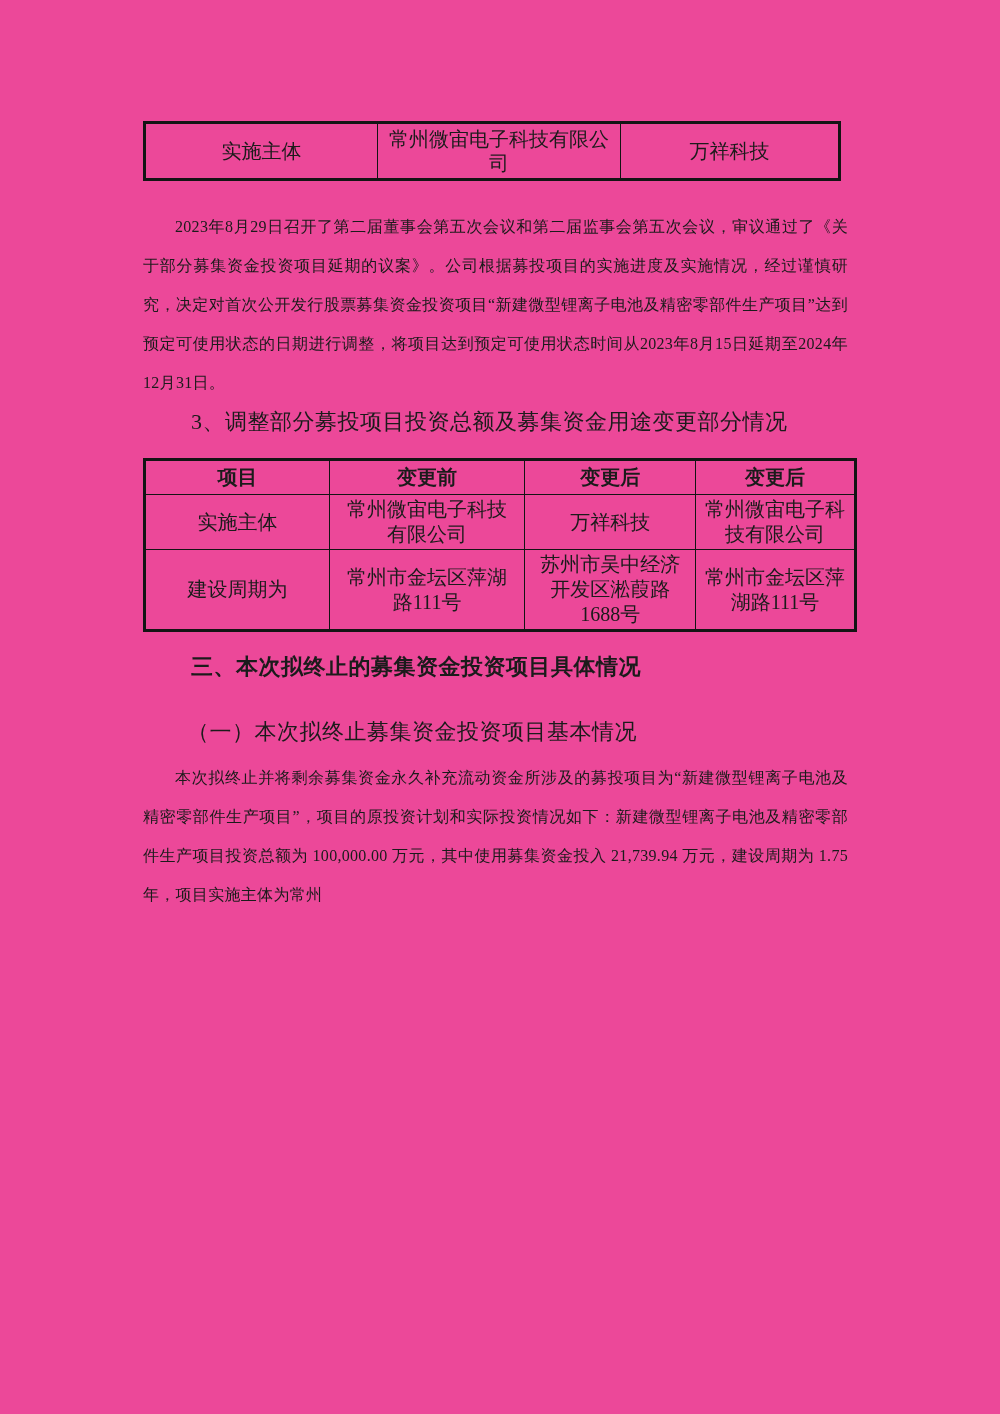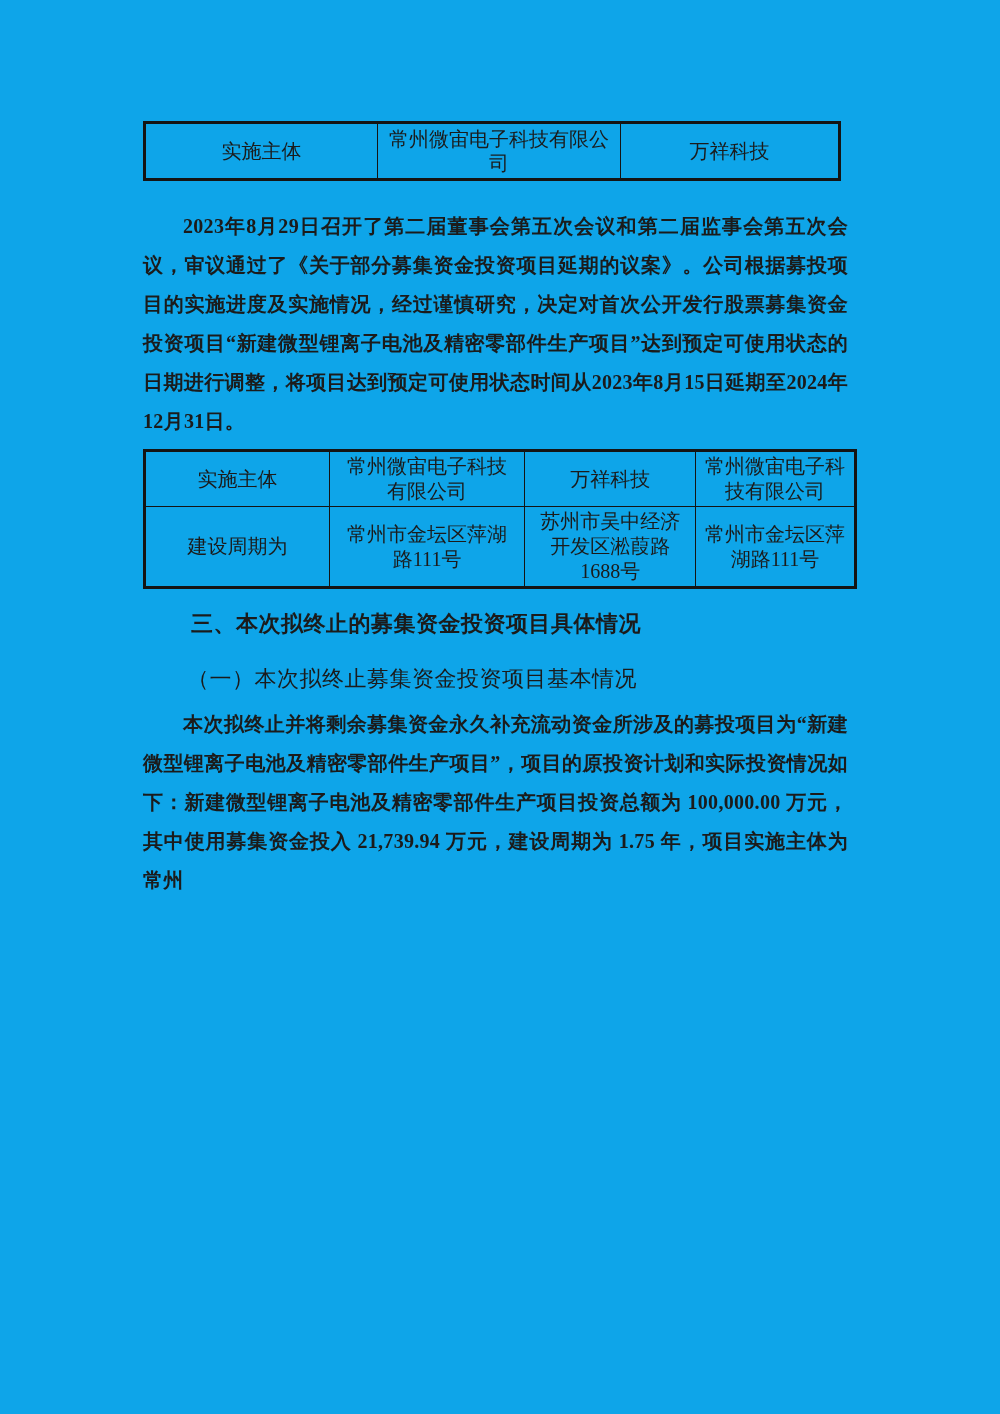--- a/index.html
+++ b/index.html
@@ -6,21 +6,21 @@
     margin: 0;
     padding: 0;
     background: #ffffff;
   }
   .page {
     position: relative;
     width: 1000px;
     height: 1414px;
     box-sizing: border-box;
     padding: 121px 143px 0 143px;
-    background: #0ea5e9;
+    background: #ec4899;
     color: #1b1b1b;
     font-family: "Liberation Serif", "DejaVu Serif", serif;
     overflow: hidden;
   }
   
   table.cont-table {
     border-collapse: collapse;
     width: 698px;
     border: 3px solid #141414;
     table-layout: fixed;
@@ -47,34 +47,33 @@
     font-size: 22px;
     line-height: 26px;
     margin: 22px 0 0 0;
     padding-left: 48px;
     font-weight: bold;
     letter-spacing: 0.5px;
   }
   .h-sub {
     font-size: 22px;
     line-height: 24px;
-    margin: 30px 0 14px 0;
+    margin: 40px 0 14px 0;
     padding-left: 44px;
     font-weight: normal;
     letter-spacing: 0.5px;
   }
   
   p.body-text {
-    font-size: 20px;
+    font-size: 16px;
     line-height: 39px;
     text-align: justify;
     text-indent: 2em;
     margin: 0 9px 8px 0;
     letter-spacing: 0.3px;
-    font-weight: bold;
   }
   p.no-gap { margin-bottom: 4px; }
   
   table.change-table {
     border-collapse: collapse;
     width: 714px;
     border: 3px solid #141414;
     table-layout: fixed;
     margin: 0;
   }
@@ -109,29 +108,36 @@
         <tr>
       <td>实施主体</td>
       <td>常州微宙电子科技有限公司</td>
       <td>万祥科技</td>
     </tr>
   </tbody>
     </table>
 
   <p class="body-text">2023年8月29日召开了第二届董事会第五次会议和第二届监事会第五次会议，审议通过了《关于部分募集资金投资项目延期的议案》。公司根据募投项目的实施进度及实施情况，经过谨慎研究，决定对首次公开发行股票募集资金投资项目“新建微型锂离子电池及精密零部件生产项目”达到预定可使用状态的日期进行调整，将项目达到预定可使用状态时间从2023年8月15日延期至2024年12月31日。</p>
 
+  <div class="h-num">3、调整部分募投项目投资总额及募集资金用途变更部分情况</div>
 
   <table class="change-table">
     <colgroup>
         <col class="c1">
         <col class="c2">
         <col class="c3">
         <col class="c4">
       </colgroup>
     <tbody>
+        <tr>
+      <th>项目</th>
+      <th>变更前</th>
+      <th>变更后</th>
+      <th>变更后</th>
+    </tr>
     <tr>
       <td>实施主体</td>
       <td>常州微宙电子科技有限公司</td>
       <td>万祥科技</td>
       <td>常州微宙电子科技有限公司</td>
     </tr>
     <tr>
       <td>建设周期为</td>
       <td>常州市金坛区萍湖路111号</td>
       <td>苏州市吴中经济开发区淞葭路1688号</td>

